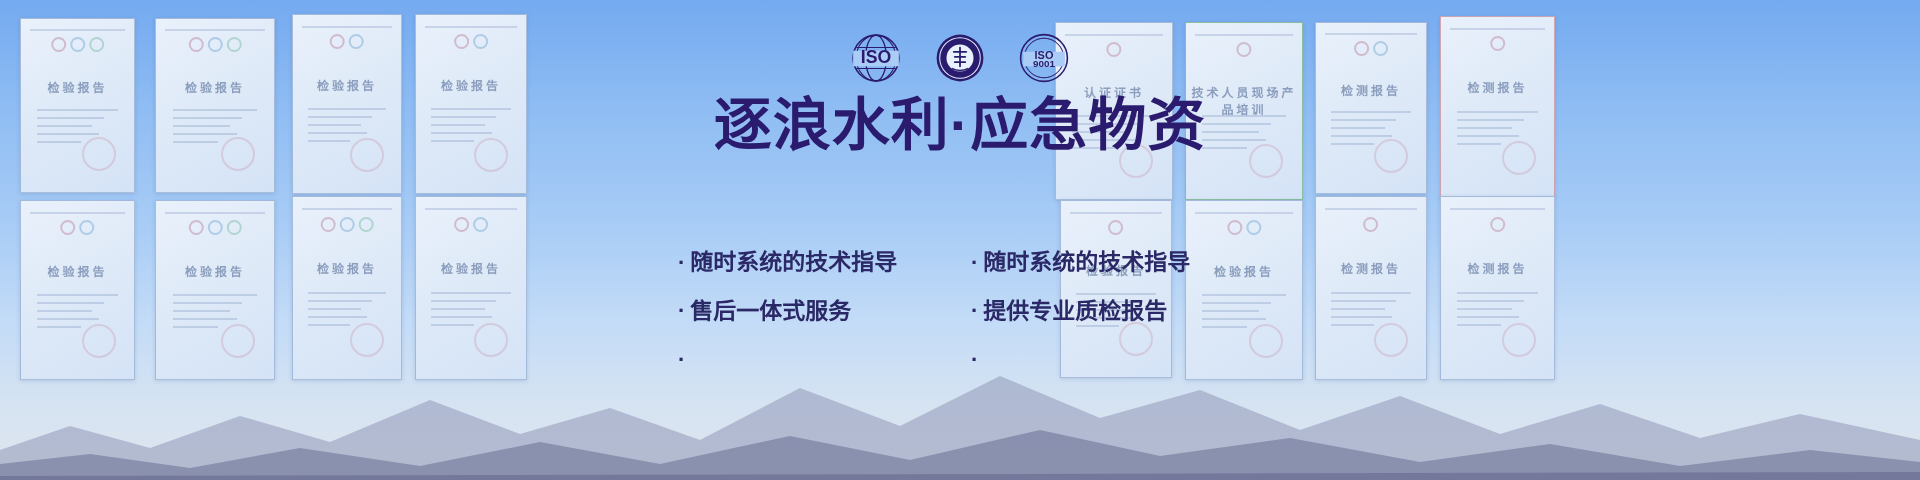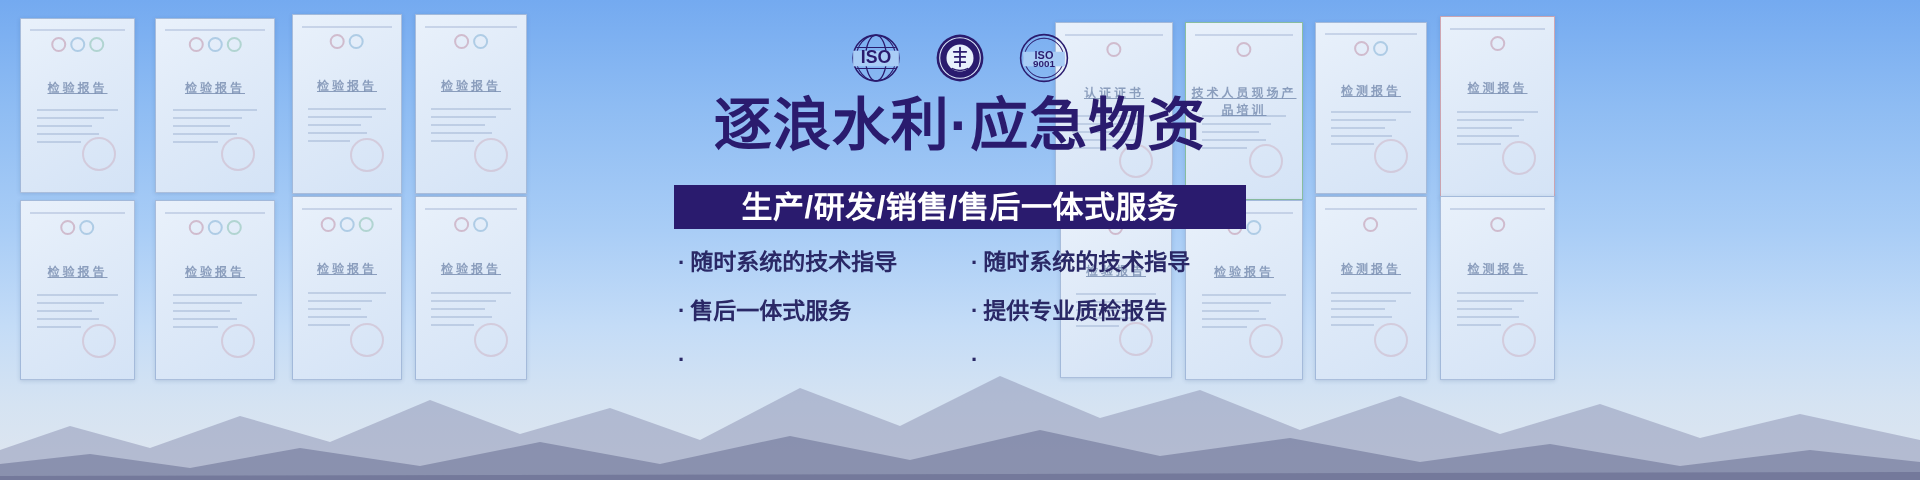--- a/index.html
+++ b/index.html
@@ -53,21 +53,20 @@
   }
   .cert .c-logo i:nth-child(2){ border-color:rgba(70,140,190,.45); }
   .cert .c-logo i:nth-child(3){ border-color:rgba(80,165,130,.45); }
   .cert .c-title{
     position:absolute; left:0; right:0;
     top:34%;
     text-align:center;
     font-size:12px; letter-spacing:3px;
     color:rgba(70,95,140,.55);
     font-weight:bold;
-    text-decoration:underline;
   }
   .cert .c-lines{
     position:absolute; left:14%; right:14%;
     top:52%;
   }
   .cert .c-lines span{
     display:block; height:2px;
     margin-bottom:6px;
     background:rgba(110,135,180,.28);
   }
@@ -452,23 +451,20 @@
         <circle cx="50" cy="50" r="38" fill="none" stroke="#2a1b6e" stroke-width="1.6"></circle>
         <path d="M50 12 A38 38 0 1 1 49.9 12" fill="none" stroke="#2a1b6e" stroke-width="1"></path>
         <rect x="10" y="38" width="80" height="28" fill="#a9cdf6"></rect>
         <text x="50" y="52" text-anchor="middle" font-family="Liberation Sans, sans-serif" font-size="21" font-weight="bold" fill="#2a1b6e">ISO</text>
         <text x="50" y="68" text-anchor="middle" font-family="Liberation Sans, sans-serif" font-size="19" font-weight="bold" fill="#2a1b6e">9001</text>
       </svg>
     </div>
 
     <div class="main-title">逐浪水利·应急物资</div>
 
-    <div class="subtitle-bar">
-      <span class="sub-text">生产/研发/销售/售后一体式服务</span>
-    </div>
 
     <div class="features">
 
       <div class="feat col-left">
         <span class="dot">·</span>
         <span>随时系统的技术指导</span>
       </div>
 
       <div class="feat col-right">
         <span class="dot">·</span>

